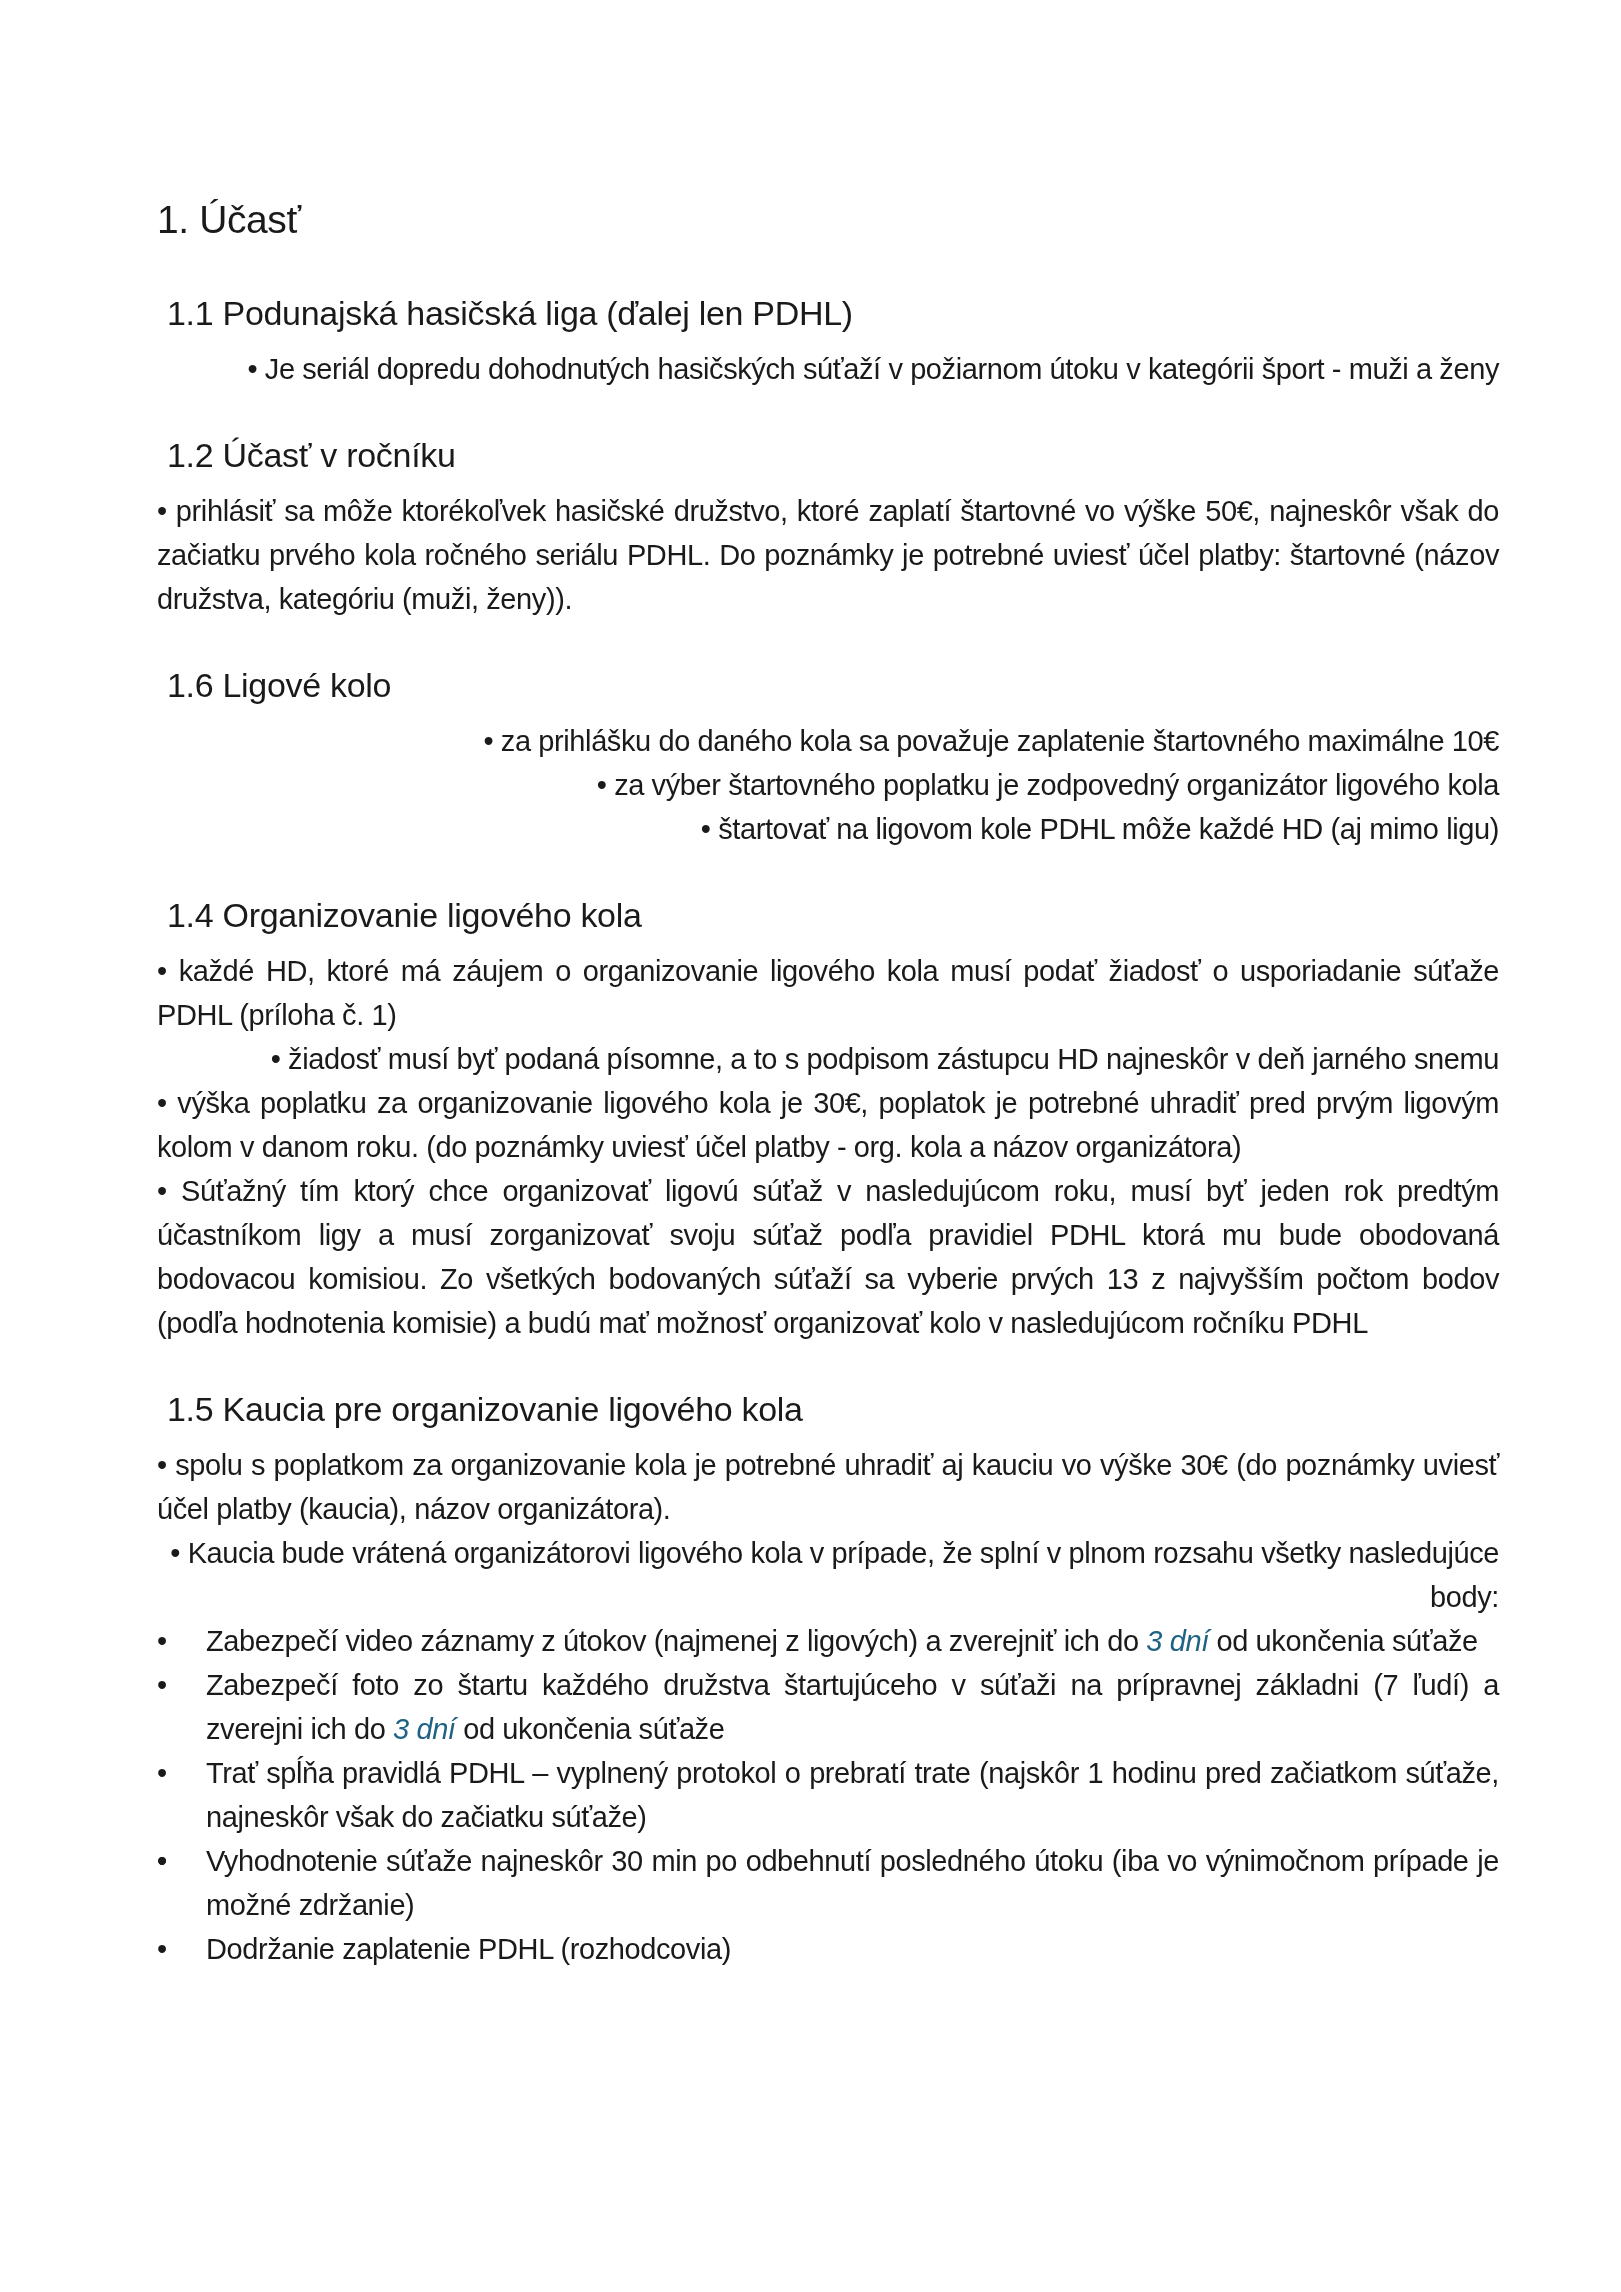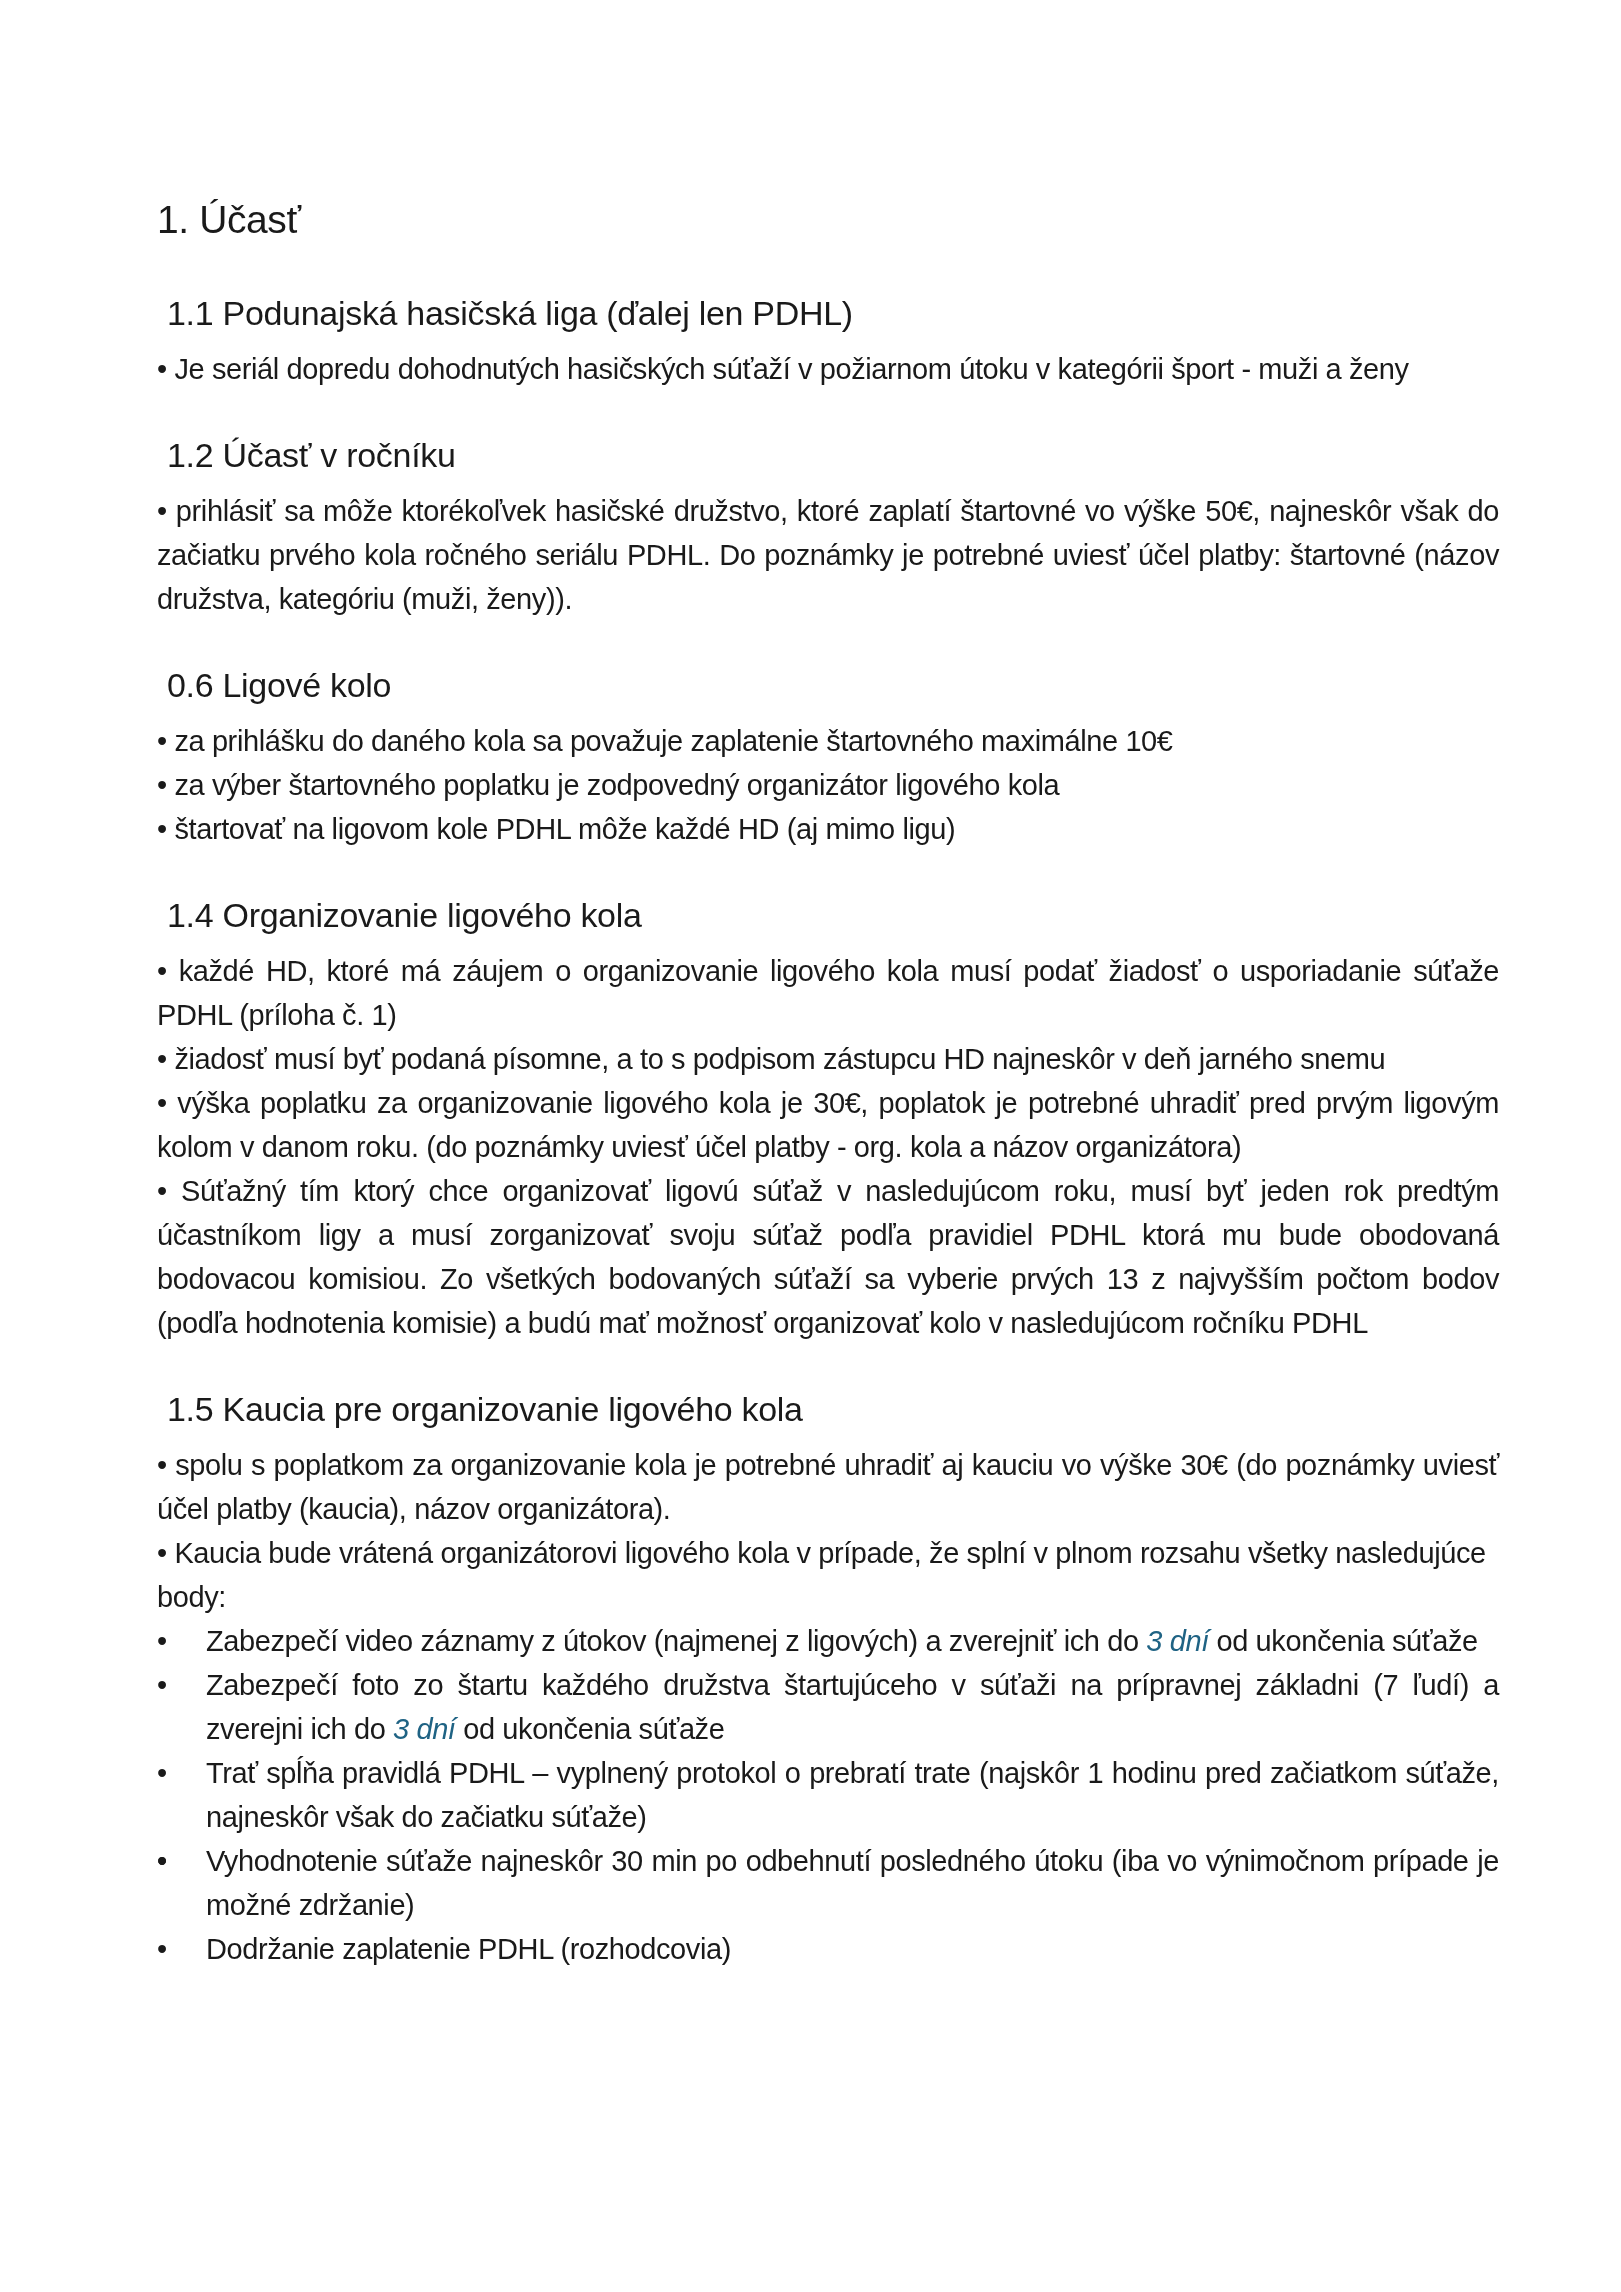--- a/index.html
+++ b/index.html
@@ -3,21 +3,21 @@
 <meta charset="utf-8">
 <style>
   html, body { margin: 0; padding: 0; background: #ffffff; }
   body { width: 1621px; height: 2293px; position: relative; overflow: hidden;
          font-family: "Liberation Sans", sans-serif; color: #1a1a1a; }
   .page { position: absolute; left: 157px; top: 193px; width: 1342px; }
   h1 { font-size: 39px; font-weight: 400; margin: 0 0 43px 0; letter-spacing: -0.4px; line-height: 54px; }
   h2 { font-size: 34px; font-weight: 500; margin: 10px; line-height: 47px; letter-spacing: -0.3px; }
   .section { margin-bottom: 41px; }
   p { font-size: 29px; line-height: 44px; margin: 0; text-align: justify; font-weight: 400; letter-spacing: -0.4px; }
-  p.left { text-align: left; }
+  p.left { text-align: right; }
   ul.dots { list-style: none; margin: 0; padding: 0; }
   ul.dots li { position: relative; padding-left: 49px; font-size: 29px; line-height: 44px; text-align: justify; letter-spacing: -0.4px; }
   ul.dots li .bullet { position: absolute; left: 0; top: 0; }
   .hl { color: #1f6384; font-weight: 400; font-style: italic; }
 </style>
 </head>
 <body>
 
 <div class="page">
   <h1>1. Účasť</h1>
@@ -26,21 +26,21 @@
     <h2>1.1 Podunajská hasičská liga (ďalej len PDHL)</h2>
     <p class="left">• Je seriál dopredu dohodnutých hasičských súťaží v požiarnom útoku v kategórii šport - muži a ženy</p>
   </div>
 
   <div class="section">
     <h2>1.2 Účasť v ročníku</h2>
     <p>• prihlásiť sa môže ktorékoľvek hasičské družstvo, ktoré zaplatí štartovné vo výške 50€, najneskôr však do začiatku prvého kola ročného seriálu PDHL. Do poznámky je potrebné uviesť účel platby: štartovné (názov družstva, kategóriu (muži, ženy)).</p>
   </div>
 
   <div class="section">
-    <h2>0.6 Ligové kolo</h2>
+    <h2>1.6 Ligové kolo</h2>
     <p class="left">• za prihlášku do daného kola sa považuje zaplatenie štartovného maximálne 10€</p>
     <p class="left">• za výber štartovného poplatku je zodpovedný organizátor ligového kola</p>
     <p class="left">• štartovať na ligovom kole PDHL môže každé HD (aj mimo ligu)</p>
   </div>
 
   <div class="section">
     <h2>1.4 Organizovanie ligového kola</h2>
     <p>• každé HD, ktoré má záujem o organizovanie ligového kola musí podať žiadosť o usporiadanie súťaže PDHL (príloha č. 1)</p>
     <p class="left">• žiadosť musí byť podaná písomne, a to s podpisom zástupcu HD najneskôr v deň jarného snemu</p>
     <p>• výška poplatku za organizovanie ligového kola je 30€, poplatok je potrebné uhradiť pred prvým ligovým kolom v danom roku. (do poznámky uviesť účel platby - org. kola a názov organizátora)</p>

